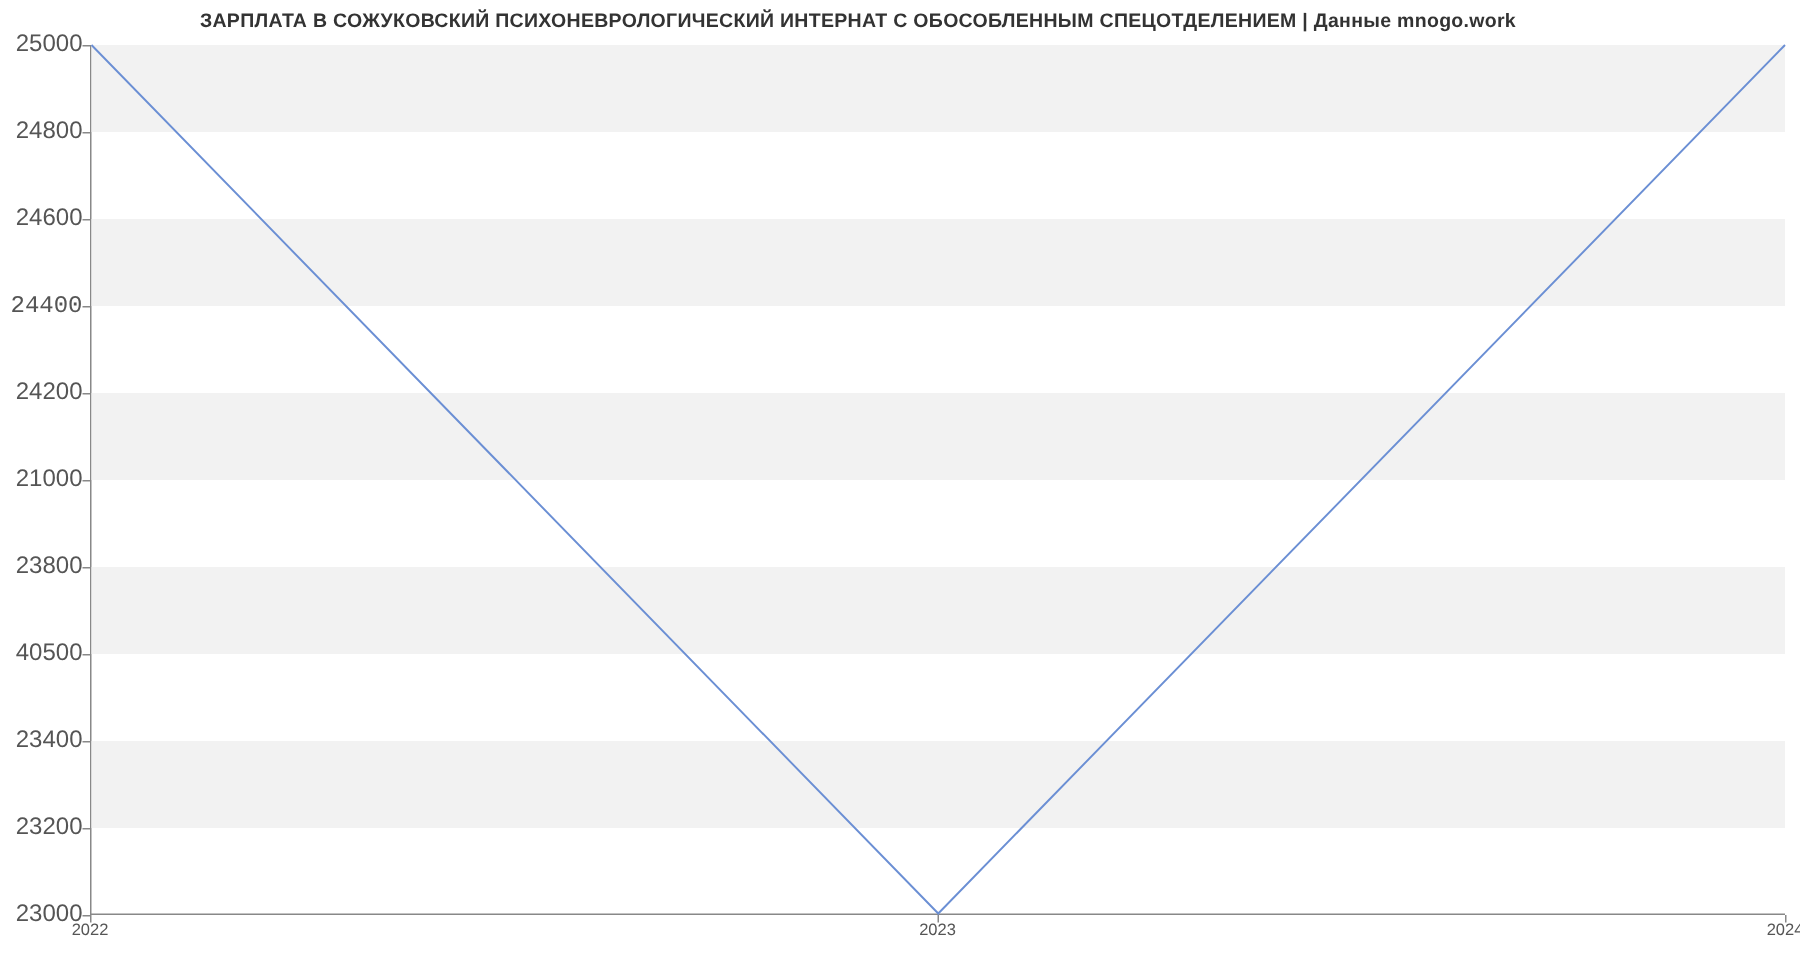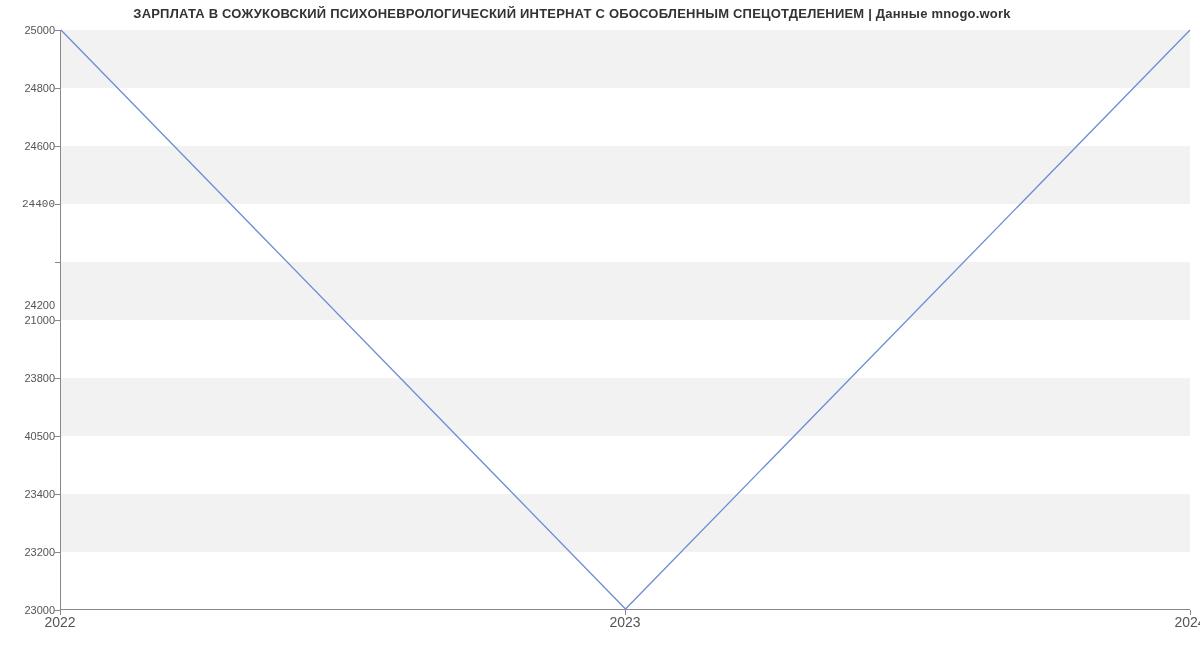--- a/index.html
+++ b/index.html
@@ -34,30 +34,30 @@
   }
   .band {
     position: absolute;
     left: 0;
     width: 100%;
     background: #f2f2f2;
   }
   .y-label {
     position: absolute;
     right: 1145px;
-    font-size: 11px;
+    font-size: 16px;
     color: #555;
     transform: translateY(-50%);
     text-align: right;
     width: 50px;
   }
   .x-label {
     position: absolute;
     top: 614px;
-    font-size: 14px;
+    font-size: 11px;
     color: #555;
     transform: translateX(-50%);
   }
   svg.line {
     position: absolute;
     left: 0;
     top: 0;
     width: 100%;
     height: 100%;
     overflow: visible;
@@ -100,21 +100,21 @@
     <div class="y-label" style="top: 552px;">23200</div>
     <div class="y-tick-mark" style="top: 552px;"></div>
     <div class="y-label" style="top: 494px;">23400</div>
     <div class="y-tick-mark" style="top: 494px;"></div>
     <div class="y-label" style="top: 436px;">40500</div>
     <div class="y-tick-mark" style="top: 436px;"></div>
     <div class="y-label" style="top: 378px;">23800</div>
     <div class="y-tick-mark" style="top: 378px;"></div>
     <div class="y-label" style="top: 320px;">21000</div>
     <div class="y-tick-mark" style="top: 320px;"></div>
-    <div class="y-label" style="top: 262px; margin-top: 43px;">24200</div>
+    <div class="y-label" style="top: 262px;">24200</div>
     <div class="y-tick-mark" style="top: 262px;"></div>
     <div class="y-label" style="top: 204px; font-family: Liberation Mono, monospace;">24400</div>
     <div class="y-tick-mark" style="top: 204px;"></div>
     <div class="y-label" style="top: 146px;">24600</div>
     <div class="y-tick-mark" style="top: 146px;"></div>
     <div class="y-label" style="top: 88px;">24800</div>
     <div class="y-tick-mark" style="top: 88px;"></div>
     <div class="y-label" style="top: 30px;">25000</div>
     <div class="y-tick-mark" style="top: 30px;"></div>
   </div>

